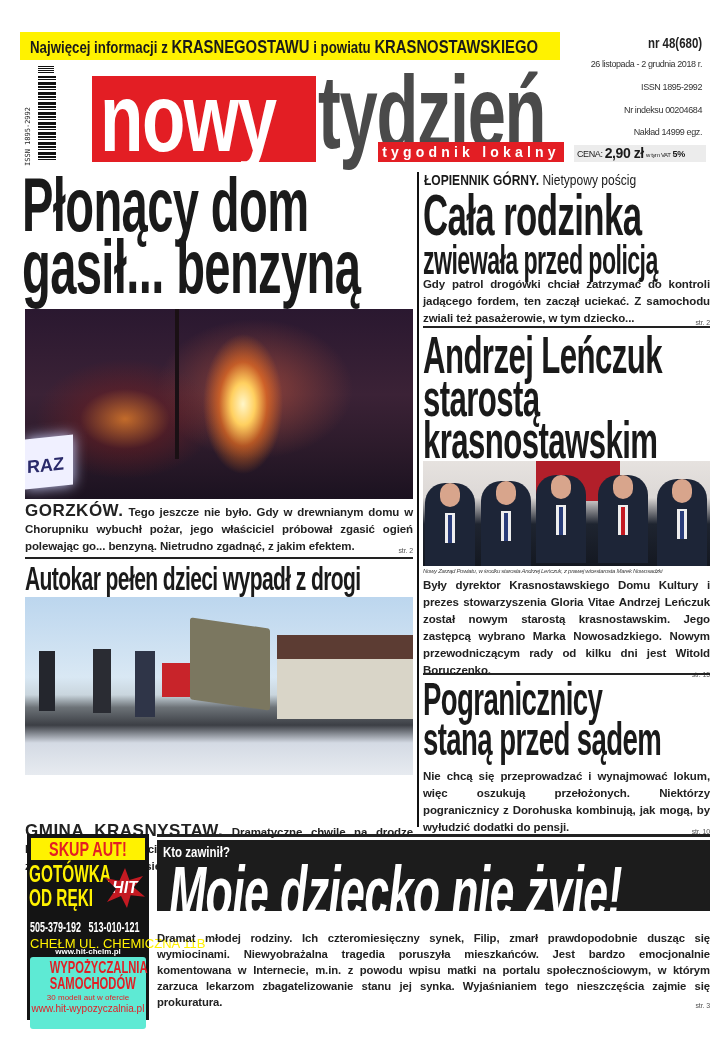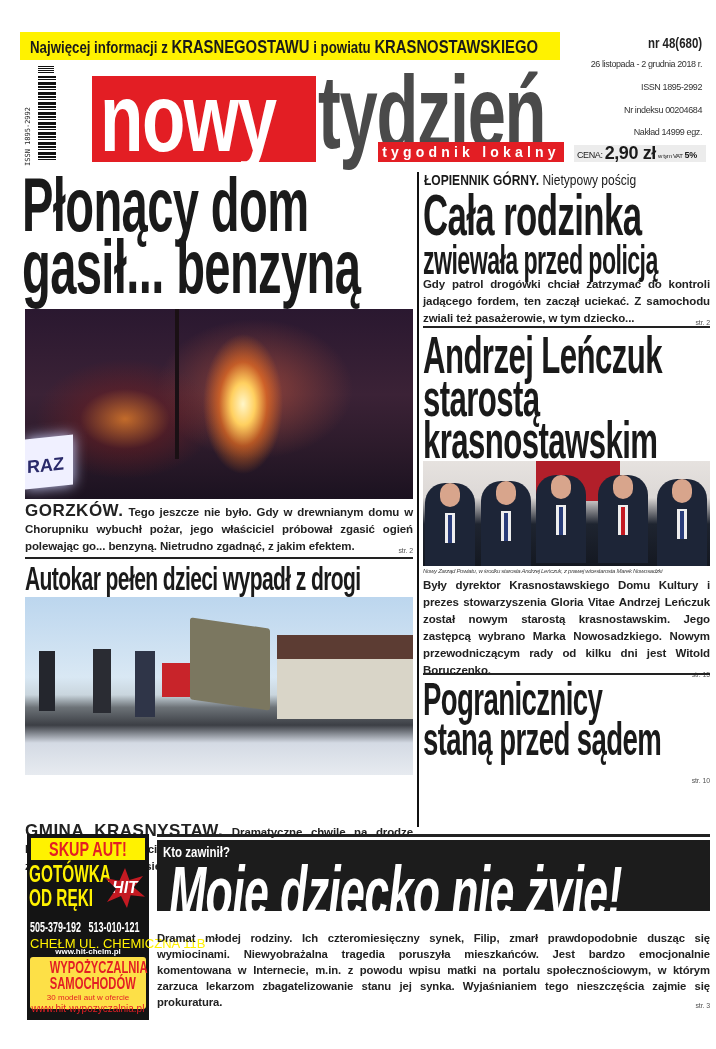--- a/index.html
+++ b/index.html
@@ -23,21 +23,21 @@
   
   #logo-red { left: 92px; top: 76px; width: 224px; height: 86px; background: #e31e24; }
   #logo-nowy { left: 100px; top: 72px; font-size: 96px; color: #fff; font-weight: bold; transform: scaleX(0.74); transform-origin: left top; line-height: 92px; font-family: "Liberation Sans", sans-serif; letter-spacing: -2px; }
   #logo-tydzien { left: 318px; top: 64px; font-size: 104px; color: #4a4a4a; font-weight: bold; transform: scaleX(0.66); transform-origin: left top; line-height: 96px; font-family: "Liberation Sans", sans-serif; letter-spacing: -2px; }
   #logo-sub { left: 378px; top: 142px; width: 186px; height: 20px; background: #e31e24; color: #fff; font-size: 14px; font-weight: bold; letter-spacing: 4.2px; text-align: center; line-height: 20px; font-family: "Liberation Sans", sans-serif; }
 
   
   .info { right: 14px; text-align: left; font-size: 9px; color: #333; white-space: nowrap; letter-spacing: -0.4px; }
   #issue-no { right: 14px; top: 35px; font-size: 14px; font-weight: bold; color: #222; transform: scaleX(0.82); transform-origin: right top; }
   #price-box { left: 574px; top: 145px; width: 132px; height: 17px; background: #ececec; font-size: 9px; line-height: 17px; white-space: nowrap; padding-left: 3px; letter-spacing: -0.4px; }
-  #price-box .val { font-size: 18px; font-weight: bold; vertical-align: -1px; }
+  #price-box .val { font-size: 14px; font-weight: bold; vertical-align: -1px; }
   #price-box .vat { font-size: 6px; }
   #price-box .pct { font-weight: bold; }
 
   
   #col-divider { left: 417px; top: 172px; width: 2px; height: 655px; background: #111; }
 
   
   .headline { color: #1a1a1a; font-weight: bold; font-family: "Liberation Sans", sans-serif; white-space: nowrap; transform-origin: left top; letter-spacing: -1px; }
   #h1-l1 { left: 22px; top: 170px; font-size: 76px; line-height: 70px; transform: scaleX(0.62); }
   #h1-l2 { left: 22px; top: 232px; font-size: 76px; line-height: 70px; transform: scaleX(0.62); }
@@ -104,21 +104,21 @@
 
   
   #ad { left: 27px; top: 834px; width: 122px; height: 186px; background: #141414; }
   #ad .skup { position: absolute; left: 4px; top: 4px; width: 114px; height: 22px; background: #fff200; color: #e31e24; font-weight: bold; font-size: 20px; line-height: 22px; text-align: center; }
   #ad .skup span, #ad .got span { display: inline-block; transform: scaleX(0.72); transform-origin: center; white-space: nowrap; }
   #ad .got { position: absolute; left: 2px; top: 28px; color: #fff200; font-weight: bold; font-size: 24px; line-height: 24px; white-space: nowrap; transform: scaleX(0.64); transform-origin: left top; }
   #ad .hit { position: absolute; left: 78px; top: 34px; width: 40px; height: 40px; background: #c41a22; clip-path: polygon(50% 0, 61% 30%, 95% 20%, 72% 48%, 100% 72%, 64% 68%, 55% 100%, 40% 70%, 5% 85%, 28% 52%, 0 25%, 36% 32%); color: #ffffff; font-weight: bold; font-style: italic; font-size: 16px; line-height: 40px; text-align: center; }
   #ad .phones { position: absolute; left: 3px; top: 84px; color: #fff; font-weight: bold; font-size: 15px; white-space: nowrap; transform: scaleX(0.6); transform-origin: left top; }
   #ad .addr { position: absolute; left: 3px; top: 102px; width: 116px; color: #fff200; font-weight: normal; font-size: 13px; text-align: center; white-space: nowrap; }
   #ad .www { position: absolute; left: 3px; top: 113px; width: 116px; color: #fff; font-weight: bold; font-size: 8px; text-align: center; }
-  #ad .rent { position: absolute; left: 3px; top: 123px; width: 116px; height: 52px; background: #fde047; border-radius: 3px; text-align: center; }
+  #ad .rent { position: absolute; left: 3px; top: 123px; width: 116px; height: 72px; background: #5eead4; border-radius: 3px; text-align: center; }
   #ad .rent .t1, #ad .rent .t2 { color: #e31e24; font-weight: bold; font-size: 17px; line-height: 16px; white-space: nowrap; display: block; transform: scaleX(0.66); }
   #ad .rent .t1 { margin-top: 3px; }
   #ad .rent .t3 { color: #e31e24; font-size: 8px; line-height: 11px; }
   #ad .rent .t4 { color: #e31e24; font-size: 10px; line-height: 11px; }
 
   
   #rule-b1 { left: 157px; top: 834px; width: 553px; height: 3px; }
   #black-box { left: 157px; top: 840px; width: 553px; height: 71px; background: #1c1c1c; }
   #black-box .kick { position: absolute; left: 6px; top: 4px; color: #fff; font-weight: bold; font-size: 14px; transform: scaleX(0.82); transform-origin: left top; white-space: nowrap; }
   #black-box .big { position: absolute; left: 12px; top: 17px; color: #fff; font-weight: bold; font-style: italic; font-size: 72px; line-height: 70px; transform: scaleX(0.62); transform-origin: left top; white-space: nowrap; letter-spacing: -1px; }
@@ -241,20 +241,21 @@
 
 <div id="lead4" class="abs body">
   <span>Były dyrektor Krasnostawskiego Domu Kultury i prezes stowarzyszenia Gloria Vitae Andrzej Leńczuk został nowym starostą krasnostawskim. Jego zastępcą wybrano Marka Nowosadzkiego. Nowym przewodniczącym rady od kilku dni jest Witold Boruczenko.</span>
   <span class="str">str. 15</span>
 </div>
 <div id="rule-r2" class="abs rule"></div>
 
 <div id="h5-l1" class="abs headline">Pogranicznicy</div>
 <div id="h5-l2" class="abs headline">staną przed sądem</div>
 <div id="lead5" class="abs body">
+  <span>Nie chcą się przeprowadzać i wynajmować lokum, więc oszukują przełożonych. Niektórzy pogranicznicy z Dorohuska kombinują, jak mogą, by wyłudzić dodatki do pensji.</span>
   <span class="str">str. 10</span>
 </div>
 
 <div id="ad" class="abs">
   <div class="skup"><span>SKUP AUT!</span></div>
   <div class="got">
     <div>GOTÓWKA</div>
     <div>OD RĘKI</div>
   </div>
   <div class="hit">HIT</div>

